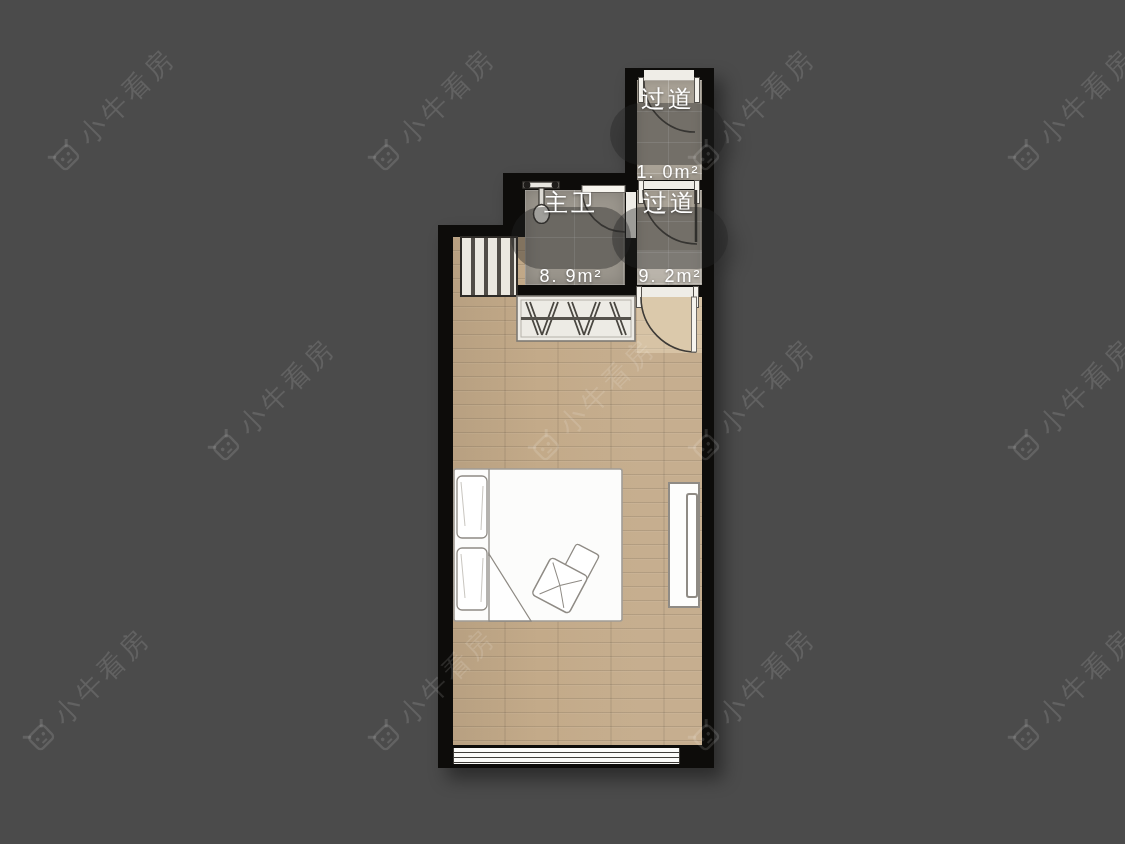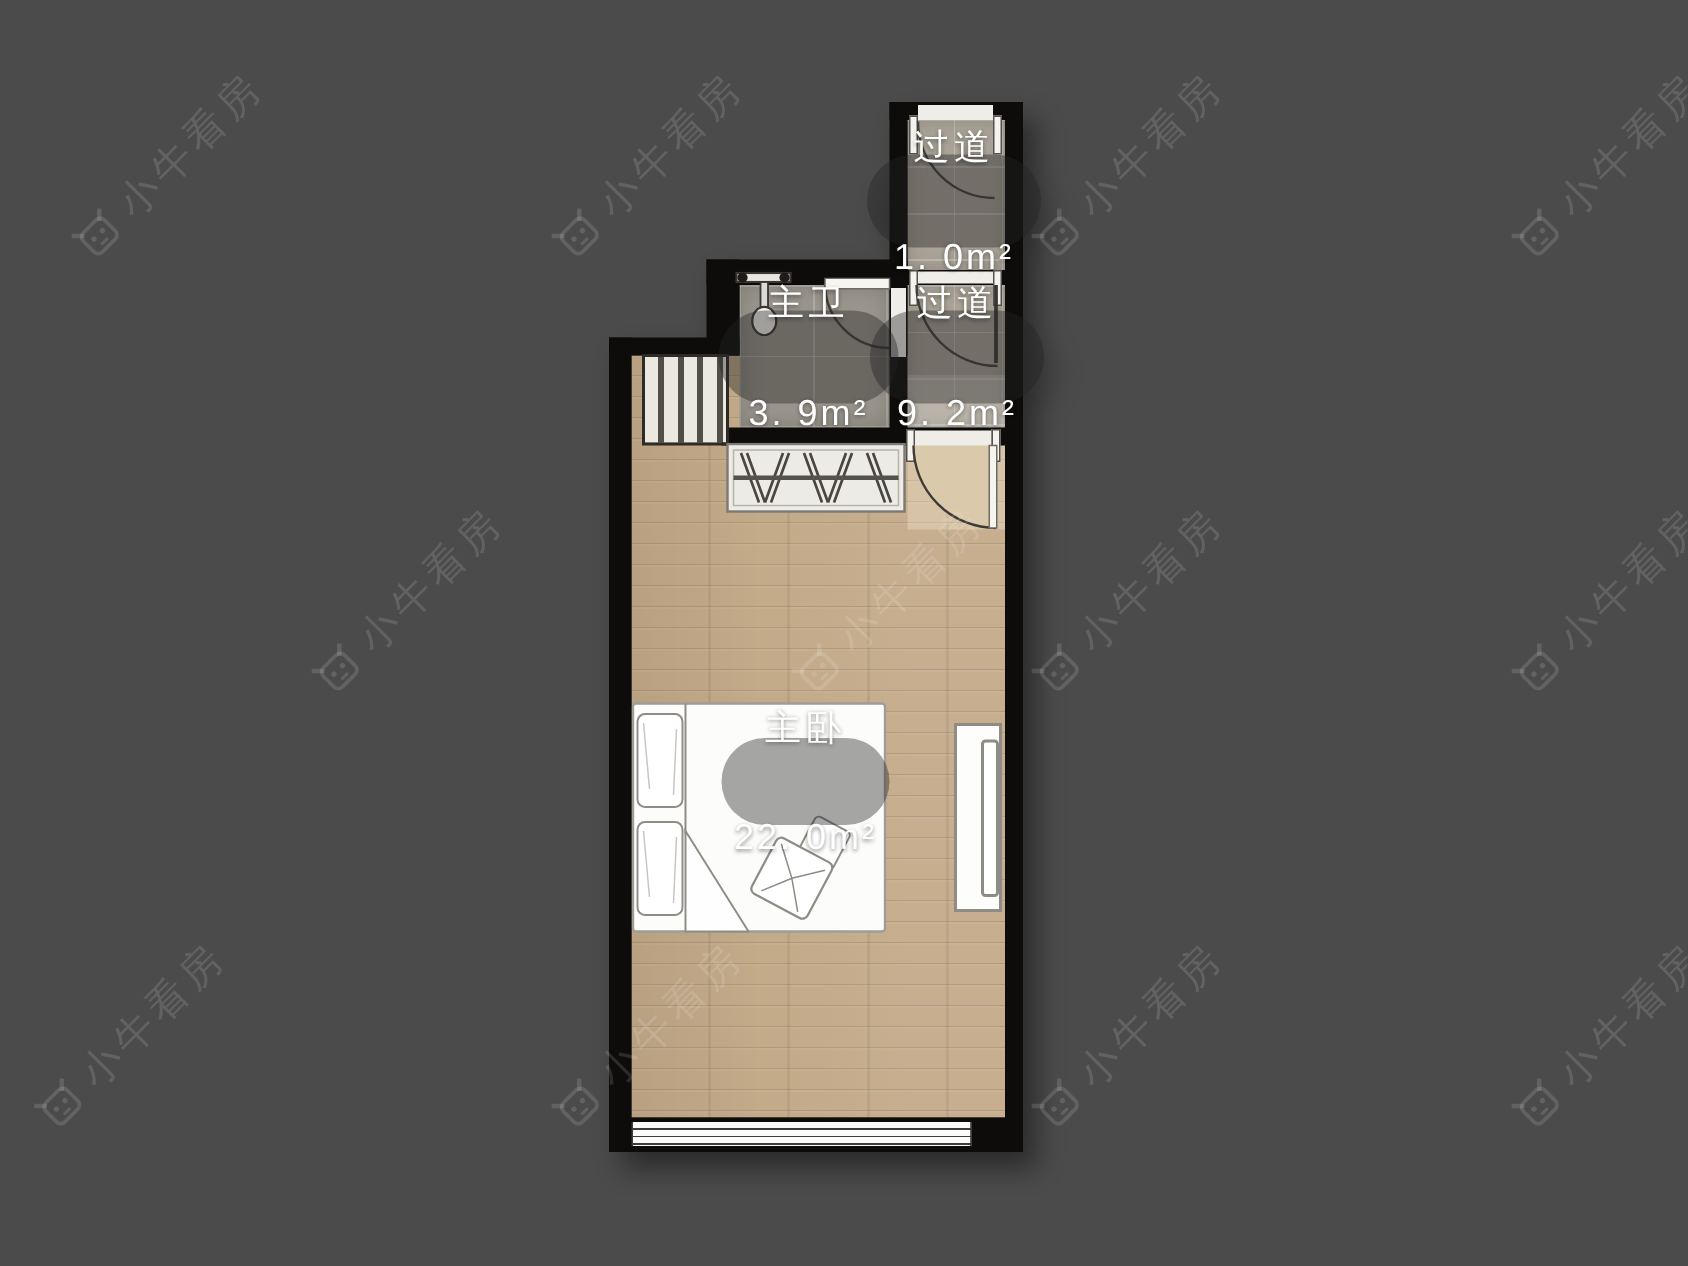--- a/index.html
+++ b/index.html
@@ -12,21 +12,21 @@
   .wm-layer{position:absolute;inset:0;z-index:50;pointer-events:none;}
   .wm{
     position:absolute;display:flex;align-items:center;gap:7px;
     transform:rotate(-45deg);
     color:rgba(255,255,255,0.13);
     font-size:27px;letter-spacing:4px;white-space:nowrap;
   }
   .wm svg{display:block;}
   
   .plan{
-    position:absolute;left:406px;top:68px;width:324px;height:700px;
+    position:absolute;left:438px;top:68px;width:324px;height:700px;
     filter:drop-shadow(9px 11px 9px rgba(0,0,0,0.42));
   }
   .abs{position:absolute;}
   .floor-wood{
     background-color:#c3aa89;
     background-image:
       repeating-linear-gradient(180deg, rgba(255,255,255,0.05) 0 1px, rgba(0,0,0,0) 1px 13px, rgba(0,0,0,0.10) 13px 14px),
       repeating-linear-gradient(90deg, rgba(0,0,0,0) 0 51px, rgba(0,0,0,0.06) 51px 53px),
       linear-gradient(90deg, rgba(0,0,0,0.06), rgba(0,0,0,0) 35%, rgba(255,255,255,0.05) 75%);
     z-index:2;
@@ -68,21 +68,21 @@
   .fsvg{z-index:10;}
   
   .room-label{
     position:absolute;z-index:20;
     display:flex;flex-direction:column;align-items:center;justify-content:center;
     background:rgba(35,35,35,0.40);border-radius:999px;
     color:#ffffff;text-align:center;
     text-shadow:0 1px 3px rgba(0,0,0,0.45);
   }
   .room-name{font-size:24px;line-height:28px;letter-spacing:3px;}
-  .room-area{font-size:24px;line-height:24px;letter-spacing:2px;margin-top:47px;}
+  .room-area{font-size:18px;line-height:24px;letter-spacing:2px;margin-top:47px;}
 </style>
 </head>
 <body>
 
 <div class="plan">
 
   <div class="abs floor-wood" style="left:15px;top:169px;width:249px;height:508px;"></div>
   <div class="abs floor-nook" style="left:199px;top:229px;width:65px;height:56px;"></div>
   <div class="abs floor-tile-bath" style="left:87px;top:122px;width:100px;height:95px;"></div>
   <div class="abs floor-tile-hall" style="left:199px;top:12px;width:65px;height:100px;"></div>
@@ -165,30 +165,26 @@
 
   <div class="abs tv-stand" style="left:230px;top:414px;width:32px;height:126px;"></div>
   <div class="abs tv" style="left:248px;top:425px;width:12px;height:105px;"></div>
 
   <div class="room-label" style="left:172px;top:35px;width:116px;height:62px;">
     <span class="room-name">过道</span>
     <span class="room-area">1. 0m²</span>
   </div>
   <div class="room-label" style="left:73px;top:139px;width:120px;height:62px;">
     <span class="room-name">主卫</span>
-    <span class="room-area">3. 9m²</span>
+    <span class="room-area">8. 9m²</span>
   </div>
   <div class="room-label" style="left:174px;top:139px;width:116px;height:62px;">
     <span class="room-name">过道</span>
     <span class="room-area">9. 2m²</span>
   </div>
-  <div class="room-label" style="left:75px;top:424px;width:112px;height:58px;">
-    <span class="room-name">主卧</span>
-    <span class="room-area">22. 0m²</span>
-  </div>
 </div>
 
 <div class="wm-layer">
   <div class="wm" style="left:30px;top:93px;">
       <svg width="34" height="30" viewBox="0 0 34 30">
         <path d="M4 2 L10 8 M30 2 L24 8" stroke="currentColor" stroke-width="3" fill="none"></path>
         <rect x="7" y="6" width="20" height="18" rx="4" fill="none" stroke="currentColor" stroke-width="2.5"></rect>
         <circle cx="13" cy="14" r="1.8" fill="currentColor"></circle>
         <circle cx="21" cy="14" r="1.8" fill="currentColor"></circle>
         <path d="M14 20 h6" stroke="currentColor" stroke-width="2"></path>

